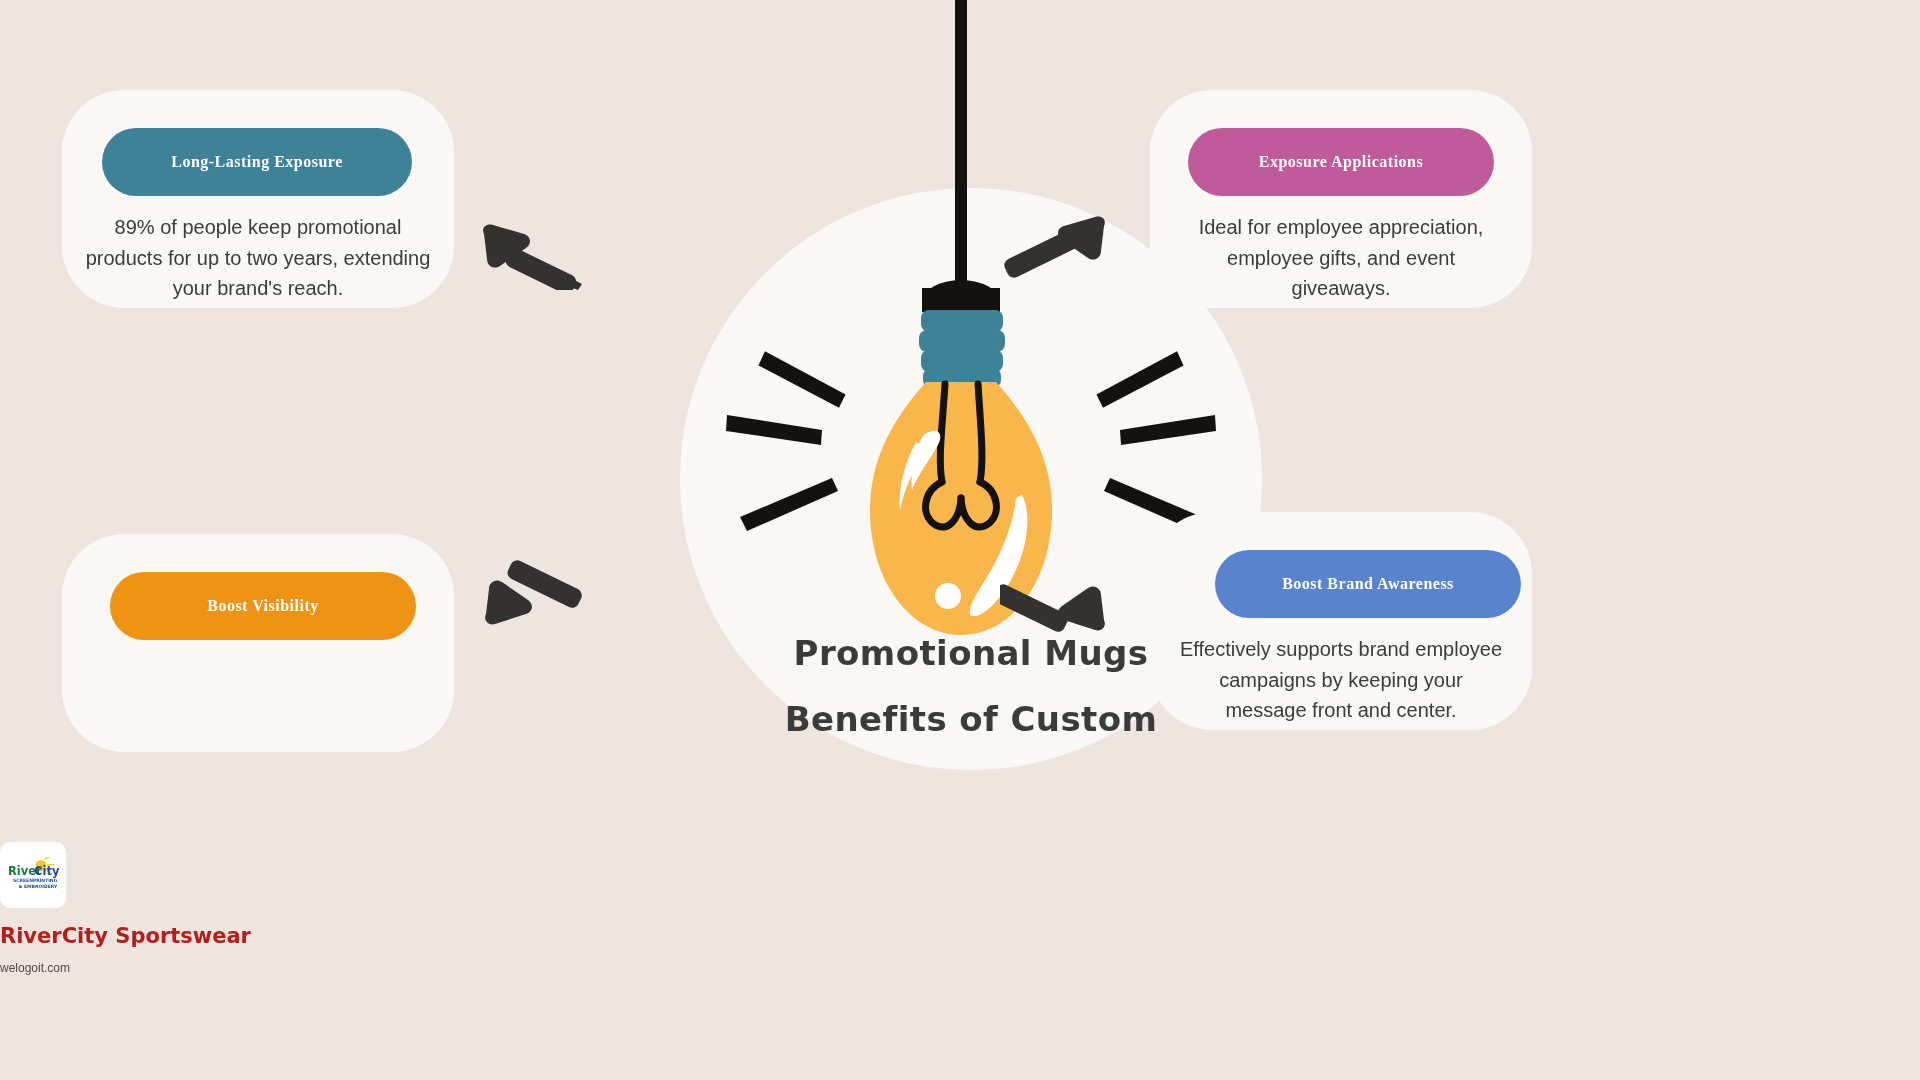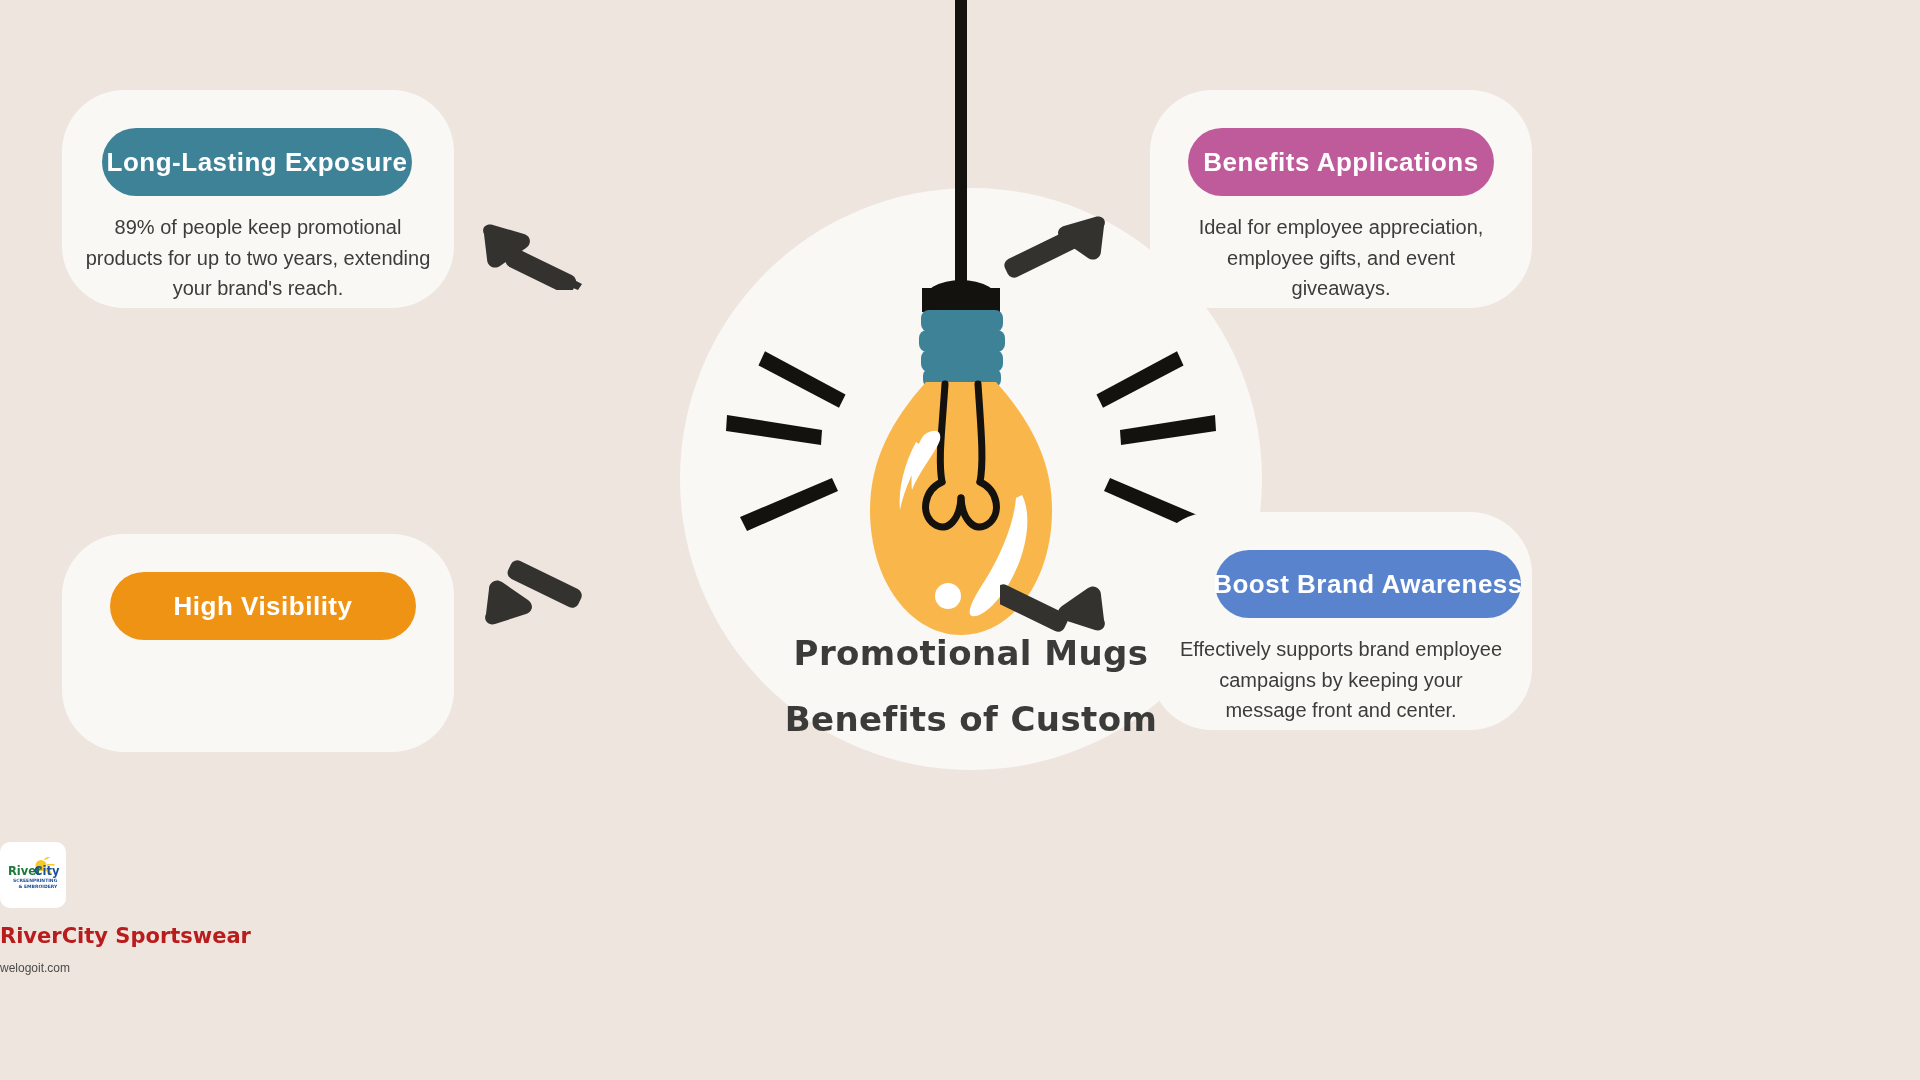--- a/index.html
+++ b/index.html
@@ -31,22 +31,22 @@
   .card{
     position:absolute;
     background:#FAF8F5;
     border-radius:62px;
   }
   .card .pill{
     position:absolute; top:38px;
     height:68px; border-radius:34px;
     display:flex; align-items:center; justify-content:center;
     color:#FFFFFF;
-    font-family:Liberation Sans, sans-serif;
-    font-weight:700; font-size:26px; letter-spacing:.5px;
+    font-family:Liberation Serif, serif;
+    font-weight:700; font-size:16px; letter-spacing:.5px;
     white-space:nowrap;
   }
   .card .body{
     position:absolute; left:0; right:0; top:122px;
     padding:0 26px;
     text-align:center; color:#3C3C3A;
     font-size:20px; line-height:30.5px;
   }
 
   
@@ -177,26 +177,26 @@
       <path d="M104,58 C107,64 102,70 95,68 L64,58 C57,56 56,48 62,44 L88,26 C94,22 101,26 101,33 Z" fill="#33322F"></path>
     </svg>
   </div>
 
   <div class="card" id="card-tl">
     <div class="pill" style="background:#3E8298;">Long-Lasting Exposure</div>
     <div class="body">89% of people keep promotional products for up to two years, extending your brand's reach.</div>
   </div>
 
   <div class="card" id="card-tr">
-    <div class="pill" style="background:#C05B9B;">Benefits Applications</div>
+    <div class="pill" style="background:#C05B9B;">Exposure Applications</div>
     <div class="body">Ideal for employee appreciation, employee gifts, and event giveaways.</div>
   </div>
 
   <div class="card" id="card-bl">
-    <div class="pill" style="background:#EF9315;">High Visibility</div>
+    <div class="pill" style="background:#EF9315;">Boost Visibility</div>
   </div>
 
   <div class="card" id="card-br">
     <div class="pill" style="background:#5A83CE;margin-left:23px;">Boost Brand Awareness</div>
     <div class="body">Effectively supports brand employee campaigns by keeping your message front and center.</div>
   </div>
 
   <div class="footer">
     <div class="logo-tile">
       <svg width="56" height="36" viewBox="0 0 112 72">

